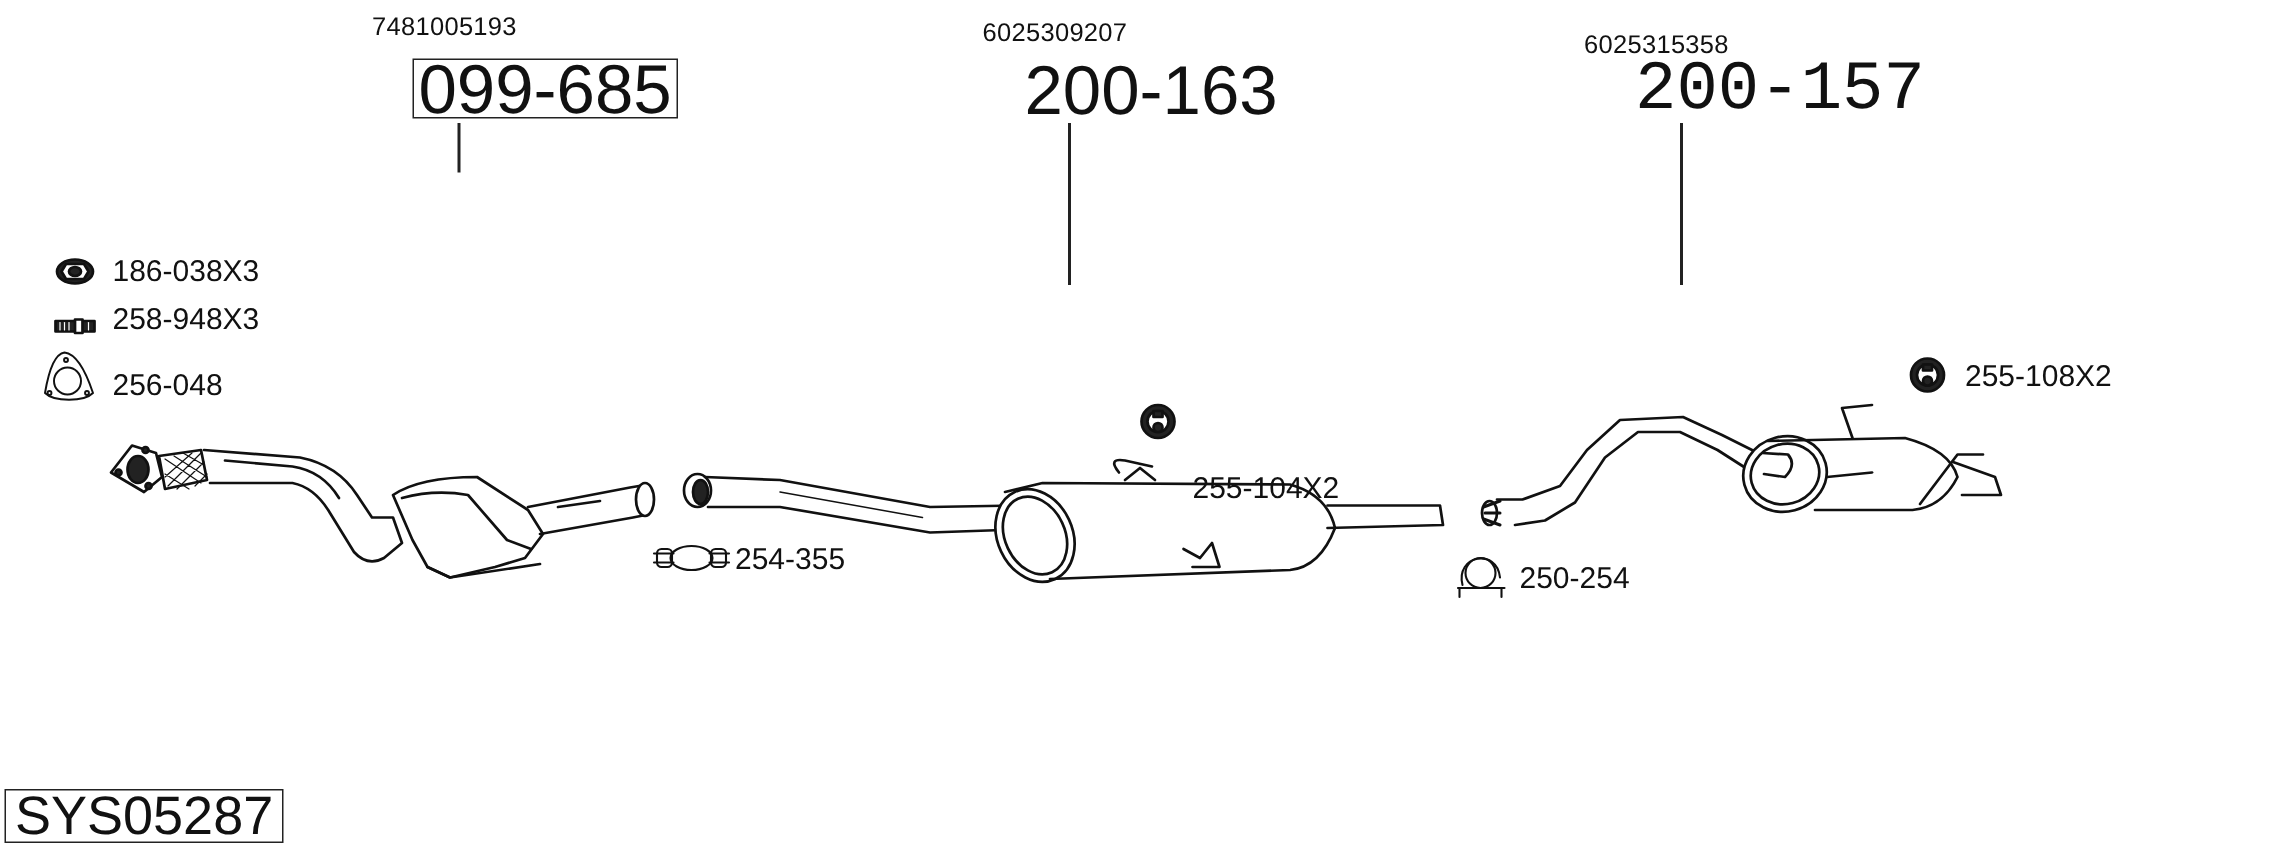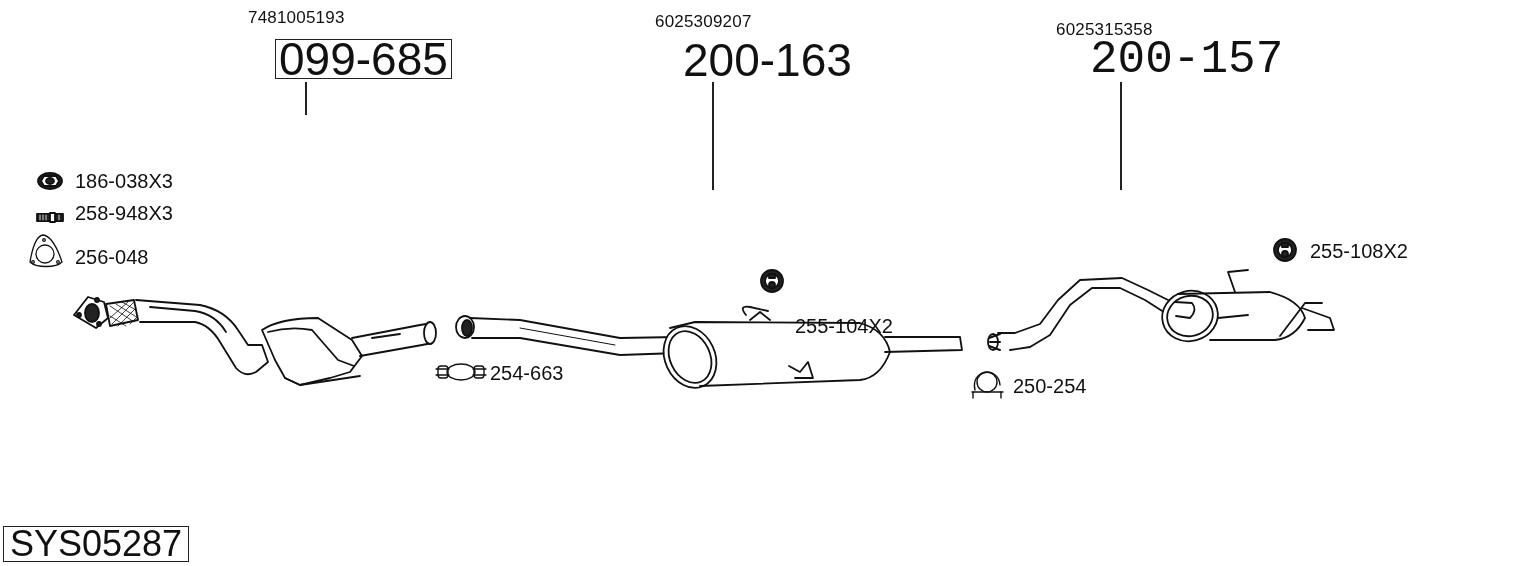--- a/index.html
+++ b/index.html
@@ -26,21 +26,21 @@
 <div class="abs pn" style="left:641px;top:40px;">200-163</div>
 <div class="leader" style="left:712px;top:82px;height:108px;"></div>
 
 <div class="abs oe" style="left:1056px;top:8px;margin-top:12px;">6025315358</div>
 <div class="abs pn" style="left:1048px;top:40px;font-family:Liberation Mono, monospace;">200-157</div>
 <div class="leader" style="left:1120px;top:82px;height:108px;"></div>
 
 <div class="abs lbl" style="left:75px;top:170px;">186-038X3</div>
 <div class="abs lbl" style="left:75px;top:202px;text-align:center;">258-948X3</div>
 <div class="abs lbl" style="left:75px;top:246px;">256-048</div>
-<div class="abs lbl" style="left:490px;top:362px;">254-663</div>
+<div class="abs lbl" style="left:490px;top:362px;">254-355</div>
 <div class="abs lbl" style="left:795px;top:271px;margin-top:44px;">255-104X2</div>
 <div class="abs lbl" style="left:1013px;top:375px;">250-254</div>
 <div class="abs lbl" style="left:1310px;top:240px;">255-108X2</div>
 
 <div class="abs sys" style="left:3px;top:526px;">SYS05287</div>
 
 <svg class="drw" width="1530" height="566" viewBox="0 0 1530 566" fill="none" stroke="#111" stroke-width="1.8" stroke-linecap="round" stroke-linejoin="round">
 
   <g>
     <ellipse cx="50" cy="181" rx="12" ry="8" fill="#222"></ellipse>

